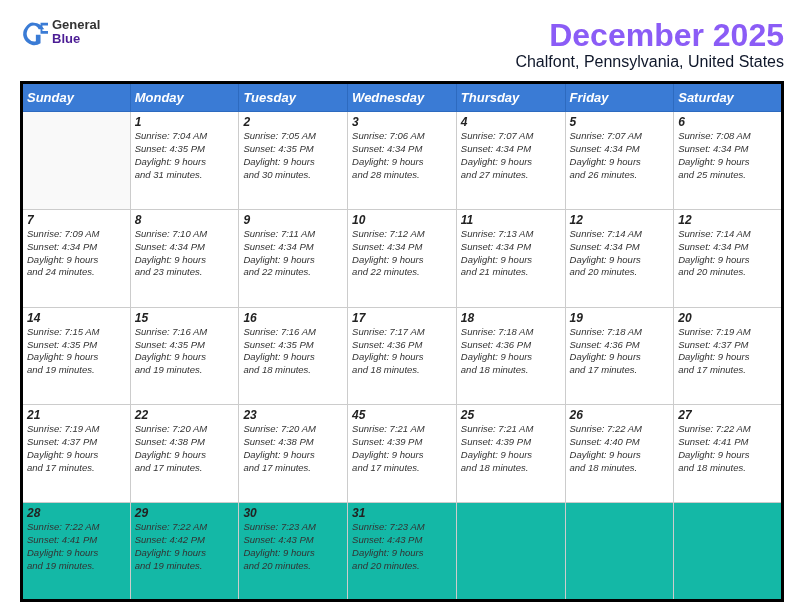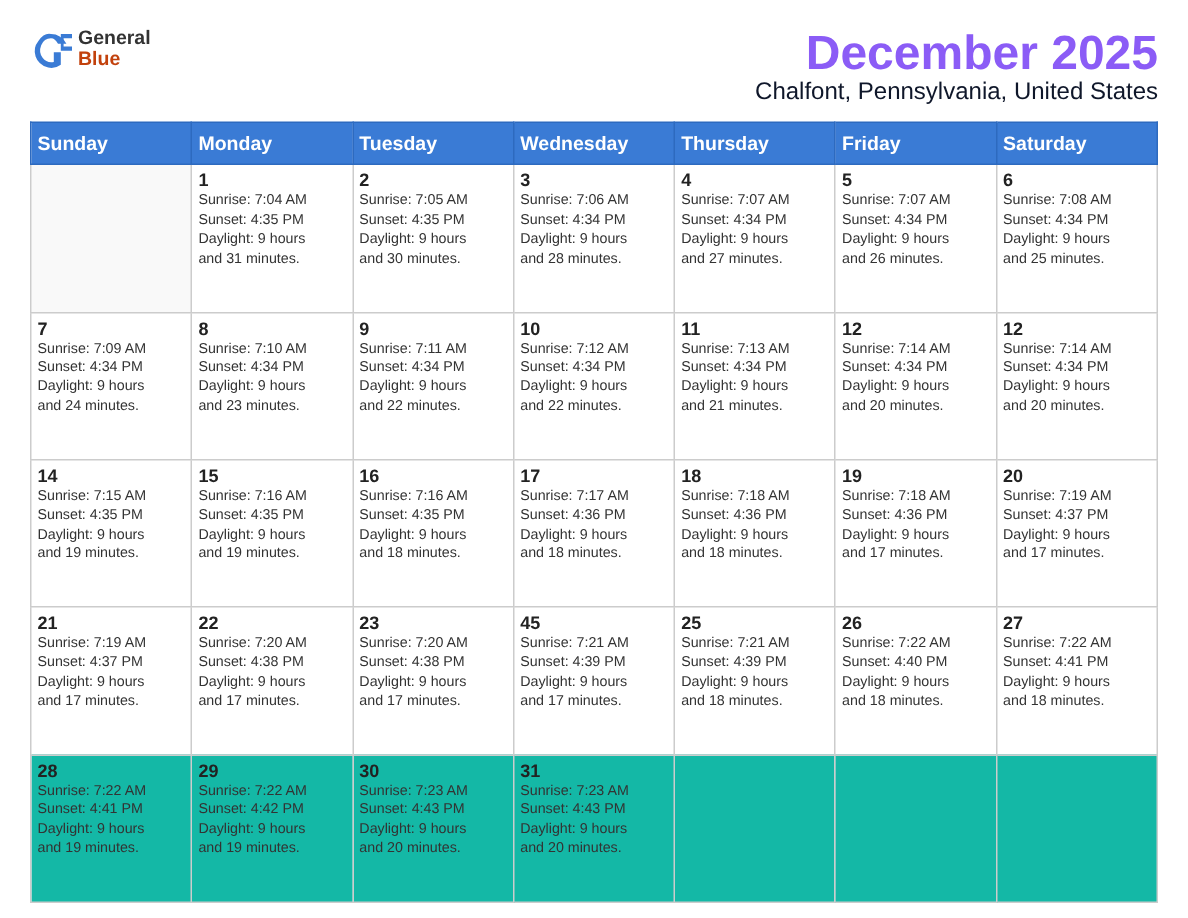--- a/index.html
+++ b/index.html
@@ -6,21 +6,21 @@
     body {
       width: 792px;
       height: 612px;
       background: #fff;
       font-family: Arial, sans-serif;
       overflow: hidden;
     }
     .page {
       width: 792px;
       height: 612px;
-      padding: 18px 20px 10px 20px;
+      padding: 18px 8px 10px 20px;
       display: flex;
       flex-direction: column;
     }
     .header {
       display: flex;
       justify-content: space-between;
       align-items: flex-start;
       margin-bottom: 10px;
     }
     .logo {
@@ -29,45 +29,46 @@
       gap: 4px;
     }
     .logo-text {
       display: flex;
       flex-direction: column;
       font-size: 13px;
       font-weight: bold;
       line-height: 1.1;
     }
     .logo-general { color: #333; }
-    .logo-blue { color: #c2410c; }
+    .logo-blue { color: #4c1d95; }
     .logo-icon {
       width: 28px;
       height: 28px;
     }
     .title-area {
       text-align: right;
     }
     .title-area h1 {
       font-size: 32px;
       font-weight: bold;
       color: #8b5cf6;
       line-height: 1.1;
     }
     .title-area h2 {
       font-size: 16px;
       font-weight: normal;
       color: #0f172a;
     }
     .calendar {
       flex: 1;
-      border: 1px solid #000000;
+      border: 3px solid #000000;
       border-collapse: collapse;
       width: 100%;
       table-layout: fixed;
+      font-style: italic;
     }
     .calendar thead tr th {
       background: #3a7bd5;
       color: #fff;
       font-size: 13px;
       font-weight: bold;
       padding: 6px 4px;
       border: 1px solid #2d6abf;
       text-align: left;
     }

